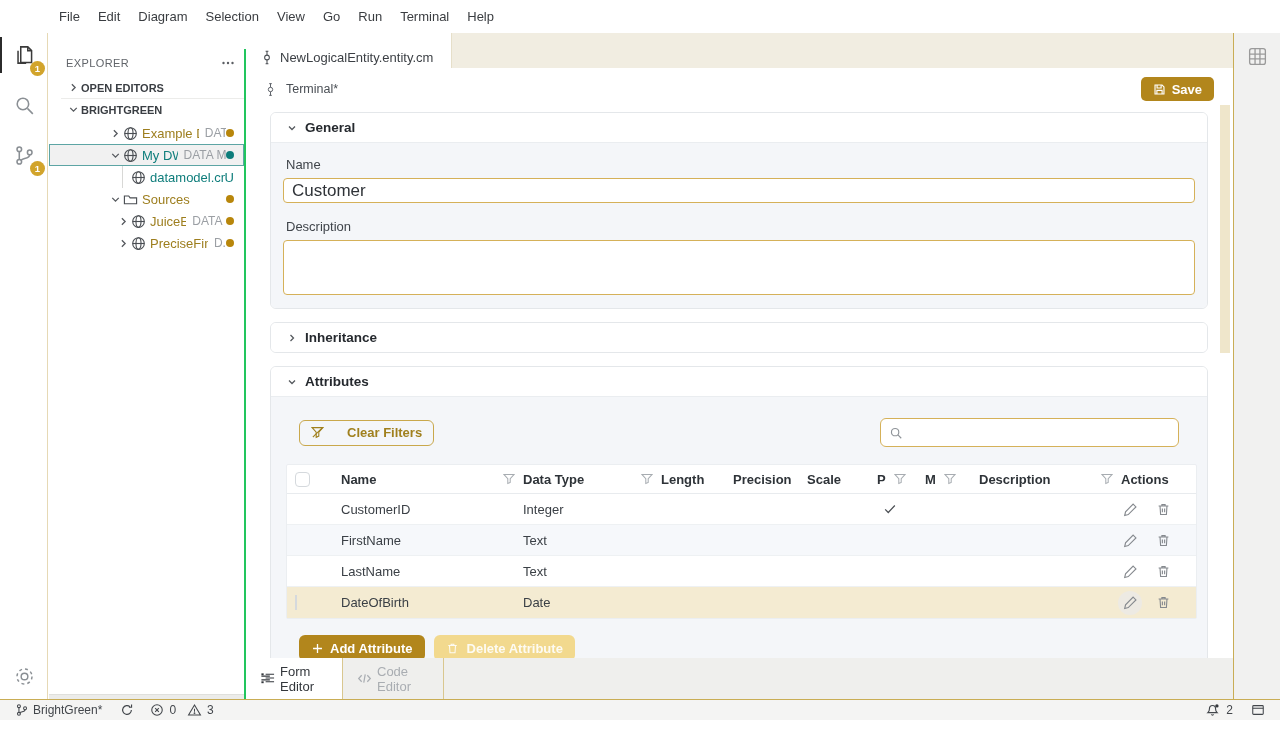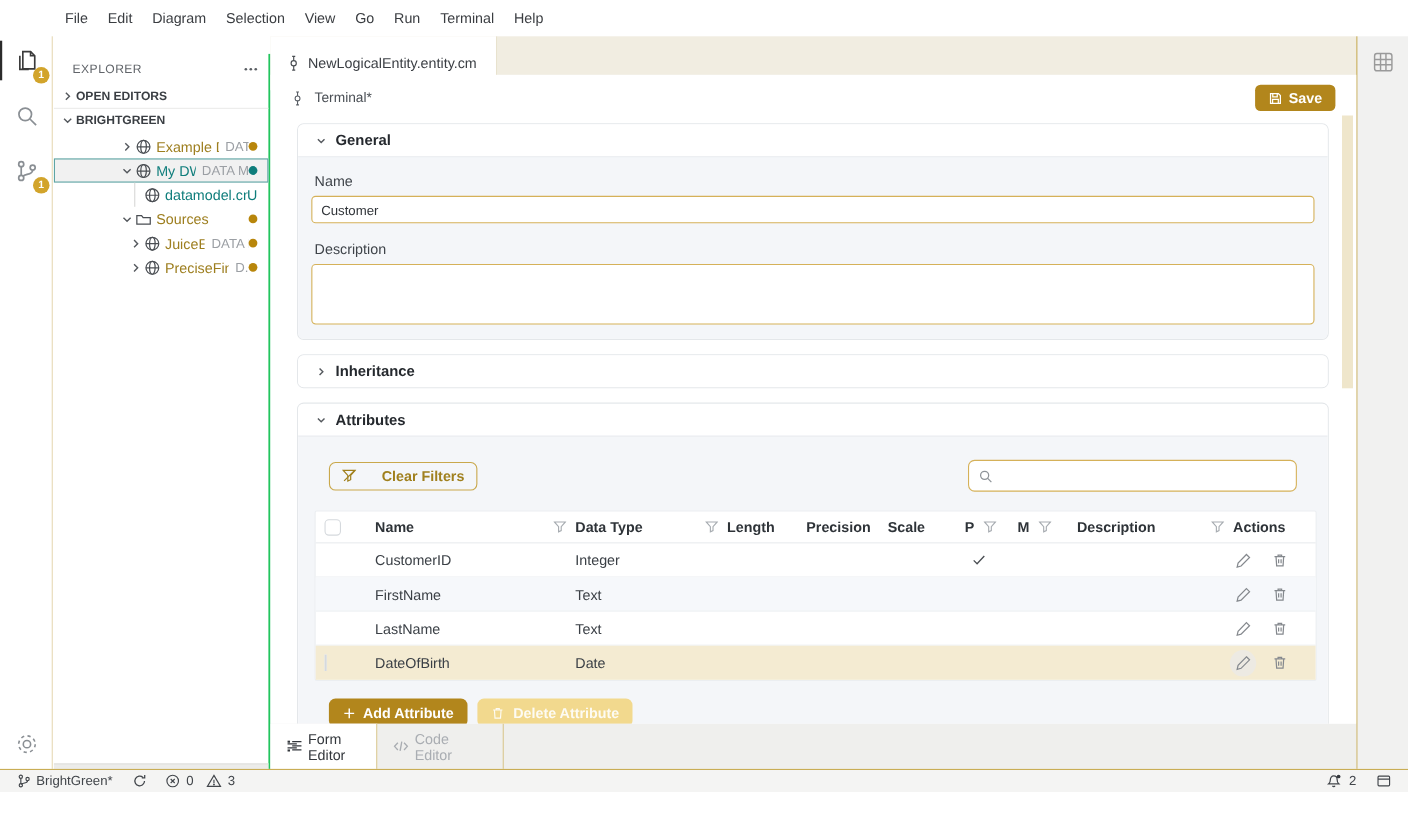--- a/index.html
+++ b/index.html
@@ -23,21 +23,21 @@
   .ab-item{position:relative;width:48px;height:44px;display:flex;align-items:center;justify-content:center;margin-bottom:6px;}
   .ab-item.active::before{content:"";position:absolute;left:0;top:4px;bottom:4px;width:2px;background:#2b2b2b;}
   .ab-item .badge{position:absolute;right:3px;bottom:1px;min-width:15px;height:15px;border-radius:8px;background:var(--gold-badge);color:#fff;font-size:9.5px;font-weight:700;display:flex;align-items:center;justify-content:center;padding:0 3px;}
   .ab-bottom{position:absolute;bottom:10px;left:0;width:48px;display:flex;justify-content:center;}
 
   
   .sidebar{position:absolute;left:49px;top:49px;width:197px;height:666px;background:#fff;border-right:2px solid #22c55e;}
   .sb-title{height:28px;display:flex;align-items:center;padding:0 8px 0 17px;}
   .sb-title .t{font-size:11px;color:#61656A;letter-spacing:.4px;}
   .sb-title .sp{flex:1;}
-  .sec-head{height:21px;display:flex;align-items:center;padding-left:4px;font-size:11px;font-weight:700;color:#3A3E43;}
+  .sec-head{height:21px;display:flex;align-items:center;padding-left:4px;font-size:11px;font-weight:700;color:#3A3E43;margin-left:12px;}
   .sec-head .chev{width:16px;display:flex;justify-content:center;color:#55595e;}
   .sec-head.bordered{border-top:1px solid #ECECEA;height:22px;}
   .tree{padding-top:2px;}
   .ti{height:22px;display:flex;align-items:center;padding-right:10px;font-size:13px;position:relative;}
   .ti .chev{width:16px;display:flex;justify-content:center;color:#55595e;flex:none;}
   .ti .guide{width:16px;flex:none;align-self:stretch;position:relative;}
   .ti .guide::before{content:"";position:absolute;left:7px;top:0;bottom:0;width:1px;background:#D8D8D6;}
   .ti .ticon{width:19px;color:#4A4E53;flex:none;}
   .ti .tlabel{white-space:nowrap;overflow:hidden;}
   .ti .tdec{font-size:12px;color:#9B9FA4;margin-left:6px;white-space:nowrap;overflow:hidden;flex:1 1 auto;min-width:0;}
@@ -72,21 +72,21 @@
   .ed-content{position:absolute;left:0;top:77px;width:987px;height:548px;background:#fff;overflow:hidden;padding:2px 25px 0 24px;}
   .card{border:1px solid var(--card-border);border-radius:6px;overflow:hidden;background:#fff;}
   .card + .card{margin-top:13px;}
   .card-head{height:29px;display:flex;align-items:center;gap:7px;padding-left:15px;background:#fff;}
   .card-head .chev{color:#55595e;display:flex;}
   .card-head .t{font-size:13.5px;font-weight:700;color:#25292E;}
   .card-body{background:var(--body-bg);border-top:1px solid #EAEDF0;}
 
   .gen-body{padding:12px 12px 13px 12px;}
   .flabel{font-size:13px;color:#3F444A;margin:2px 0 6px 3px;}
-  .tinput{width:100%;height:25px;border:1px solid var(--gold-border);border-radius:4px;background:#fff;font-size:12px;color:#2F3338;padding:0 8px;outline:none;}
+  .tinput{width:100%;height:25px;border:1px solid var(--gold-border);border-radius:4px;background:#fff;font-size:17px;color:#2F3338;padding:0 8px;outline:none;}
   .tarea{width:100%;height:55px;border:1px solid var(--gold-border);border-radius:4px;background:#fff;font-size:13px;color:#2F3338;padding:5px 8px;resize:none;outline:none;display:block;}
   .flabel.second{margin-top:16px;}
 
   .attr-body{padding:21px 12px 13px 15px;}
   .filterrow{display:flex;align-items:center;}
   .clearbtn{height:26px;border:1px solid #C9A84C;background:transparent;border-radius:6px;color:var(--gold-text);font-size:13px;font-weight:600;display:flex;align-items:center;gap:23px;padding:0 11px;margin-left:13px;}
   .searchbox{margin-left:auto;margin-right:16px;width:299px;height:29px;border:1px solid var(--gold-border);border-radius:6px;background:#fff;display:flex;align-items:center;padding:0 8px;gap:6px;}
   .searchbox input{border:none;outline:none;flex:1;font-size:13px;color:#3B4046;background:transparent;}
   .searchbox input::placeholder{color:#A9AEB3;}
 
@@ -107,21 +107,21 @@
 
   .btnrow{display:flex;align-items:center;gap:9px;margin-top:16px;padding-left:13px;}
   .addbtn{height:26px;background:var(--gold);border:none;border-radius:6px;color:#fff;font-size:13px;font-weight:700;display:flex;align-items:center;gap:6px;padding:0 12px;}
   .delbtn{height:26px;background:var(--disabled);border:none;border-radius:6px;color:#FDFBF3;font-size:13px;font-weight:700;display:flex;align-items:center;gap:8px;padding:0 12px;}
 
   .scrollthumb{position:absolute;left:974px;top:72px;width:10px;height:248px;background:var(--thumb);}
 
   .bottomtabs{position:absolute;left:0;top:625px;width:987px;height:41px;background:var(--strip);display:flex;}
   .btab{height:100%;display:flex;align-items:center;justify-content:center;gap:5px;font-size:13px;border-right:1px solid #D9C78F;padding:0 14px;}
   .btab.active{background:#fff;color:#33373C;width:97px;}
-  .btab.inactive{color:#A9ADB2;width:115px;}
+  .btab.inactive{color:#A9ADB2;width:101px;}
 
   
   .statusbar{position:absolute;left:0;top:699px;width:1280px;height:21px;background:var(--status);border-top:1px solid var(--gold-line);display:flex;align-items:center;padding:0 10px;font-size:12px;color:#42464B;}
   .statusbar .sp{flex:1;}
   .sb-item{display:flex;align-items:center;gap:4px;padding:0 5px;height:100%;}
 </style>
 </head>
 <body>
 
 <div class="app" data-interactable="false">

